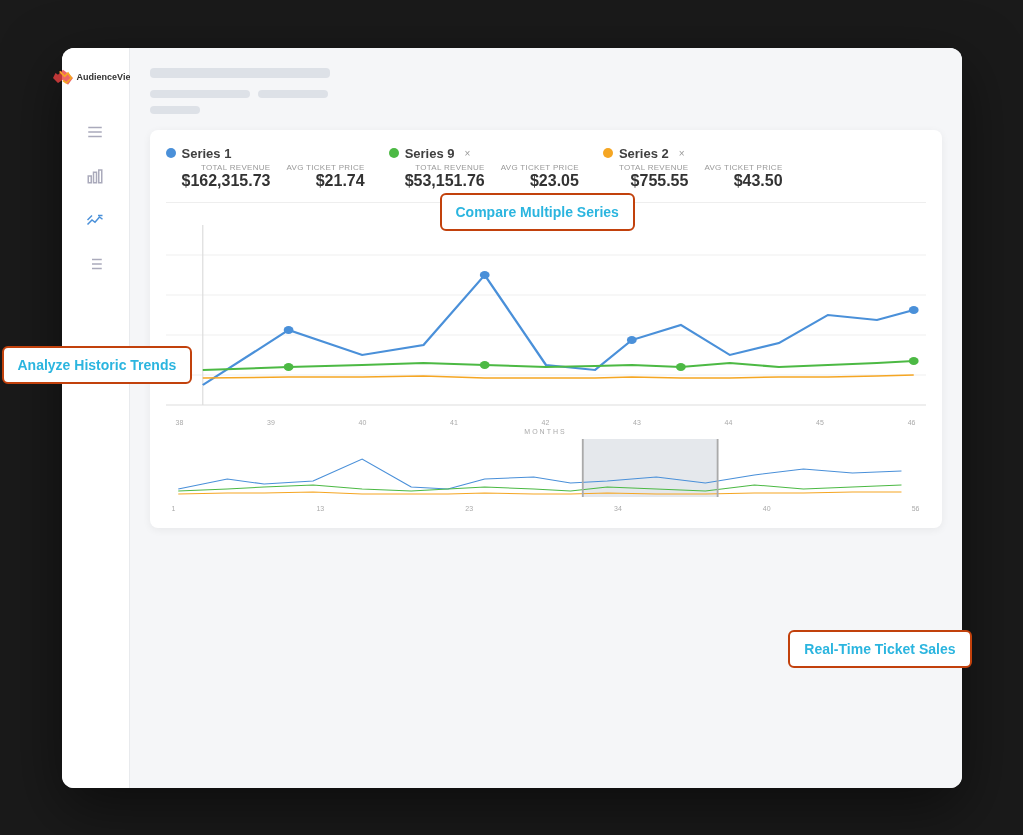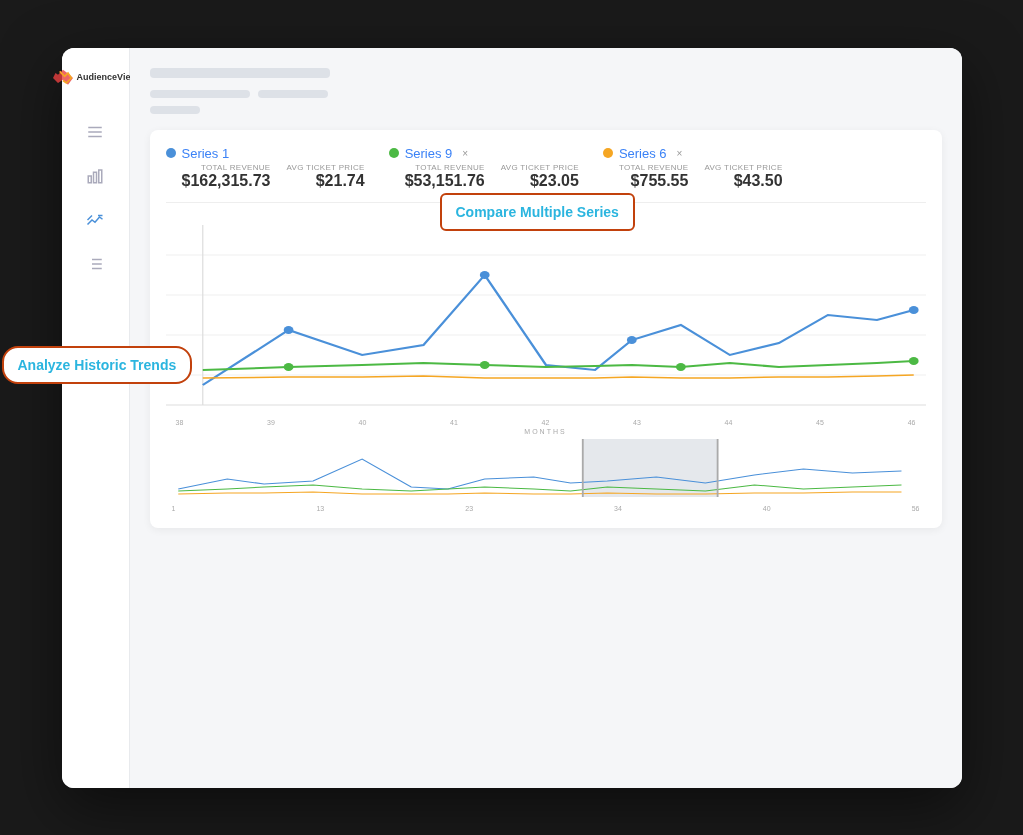--- a/index.html
+++ b/index.html
@@ -149,22 +149,22 @@
     }
 
     .series-dot {
       width: 10px;
       height: 10px;
       border-radius: 50%;
     }
 
     .series-name {
       font-size: 13px;
-      font-weight: 400;
-      color: #3b82f6;
+      font-weight: 700;
+      color: #404040;
     }
 
     .series-close {
       margin-left: 4px;
       font-size: 10px;
       color: #999;
       cursor: pointer;
     }
 
     .series-stats {
@@ -237,21 +237,20 @@
     .callout-compare {
       top: 145px;
       left: 310px;
       z-index: 10;
     }
 
     .callout-historic {
       top: 298px;
       left: -60px;
       z-index: 10;
-      border-radius: 16px;
     }
 
     .callout-realtime {
       bottom: 120px;
       right: -10px;
       z-index: 10;
     }
 
     .x-axis-labels {
       display: flex;
@@ -371,21 +370,21 @@
             <div class="stat-group">
               <span class="stat-label">Avg Ticket Price</span>
               <span class="stat-value">$23.05</span>
             </div>
           </div>
         </div>
 
         <div class="series-item">
           <div class="series-header">
             <div class="series-dot" style="background:#f5a623;"></div>
-            <span class="series-name">Series 6</span>
+            <span class="series-name">Series 2</span>
             <span class="series-close">×</span>
           </div>
           <div class="series-stats">
             <div class="stat-group">
               <span class="stat-label">Total Revenue</span>
               <span class="stat-value">$755.55</span>
             </div>
             <div class="stat-group">
               <span class="stat-label">Avg Ticket Price</span>
               <span class="stat-value">$43.50</span>
@@ -468,14 +467,17 @@
     <div class="callout-box callout-compare">
       <span class="callout-text">Compare Multiple Series</span>
     </div>
 
   </div>
 
   <div class="callout-box callout-historic">
     <span class="callout-text">Analyze Historic Trends</span>
   </div>
 
+  <div class="callout-box callout-realtime">
+    <span class="callout-text">Real-Time Ticket Sales</span>
+  </div>
 
 </div>
 
 </body></html>

